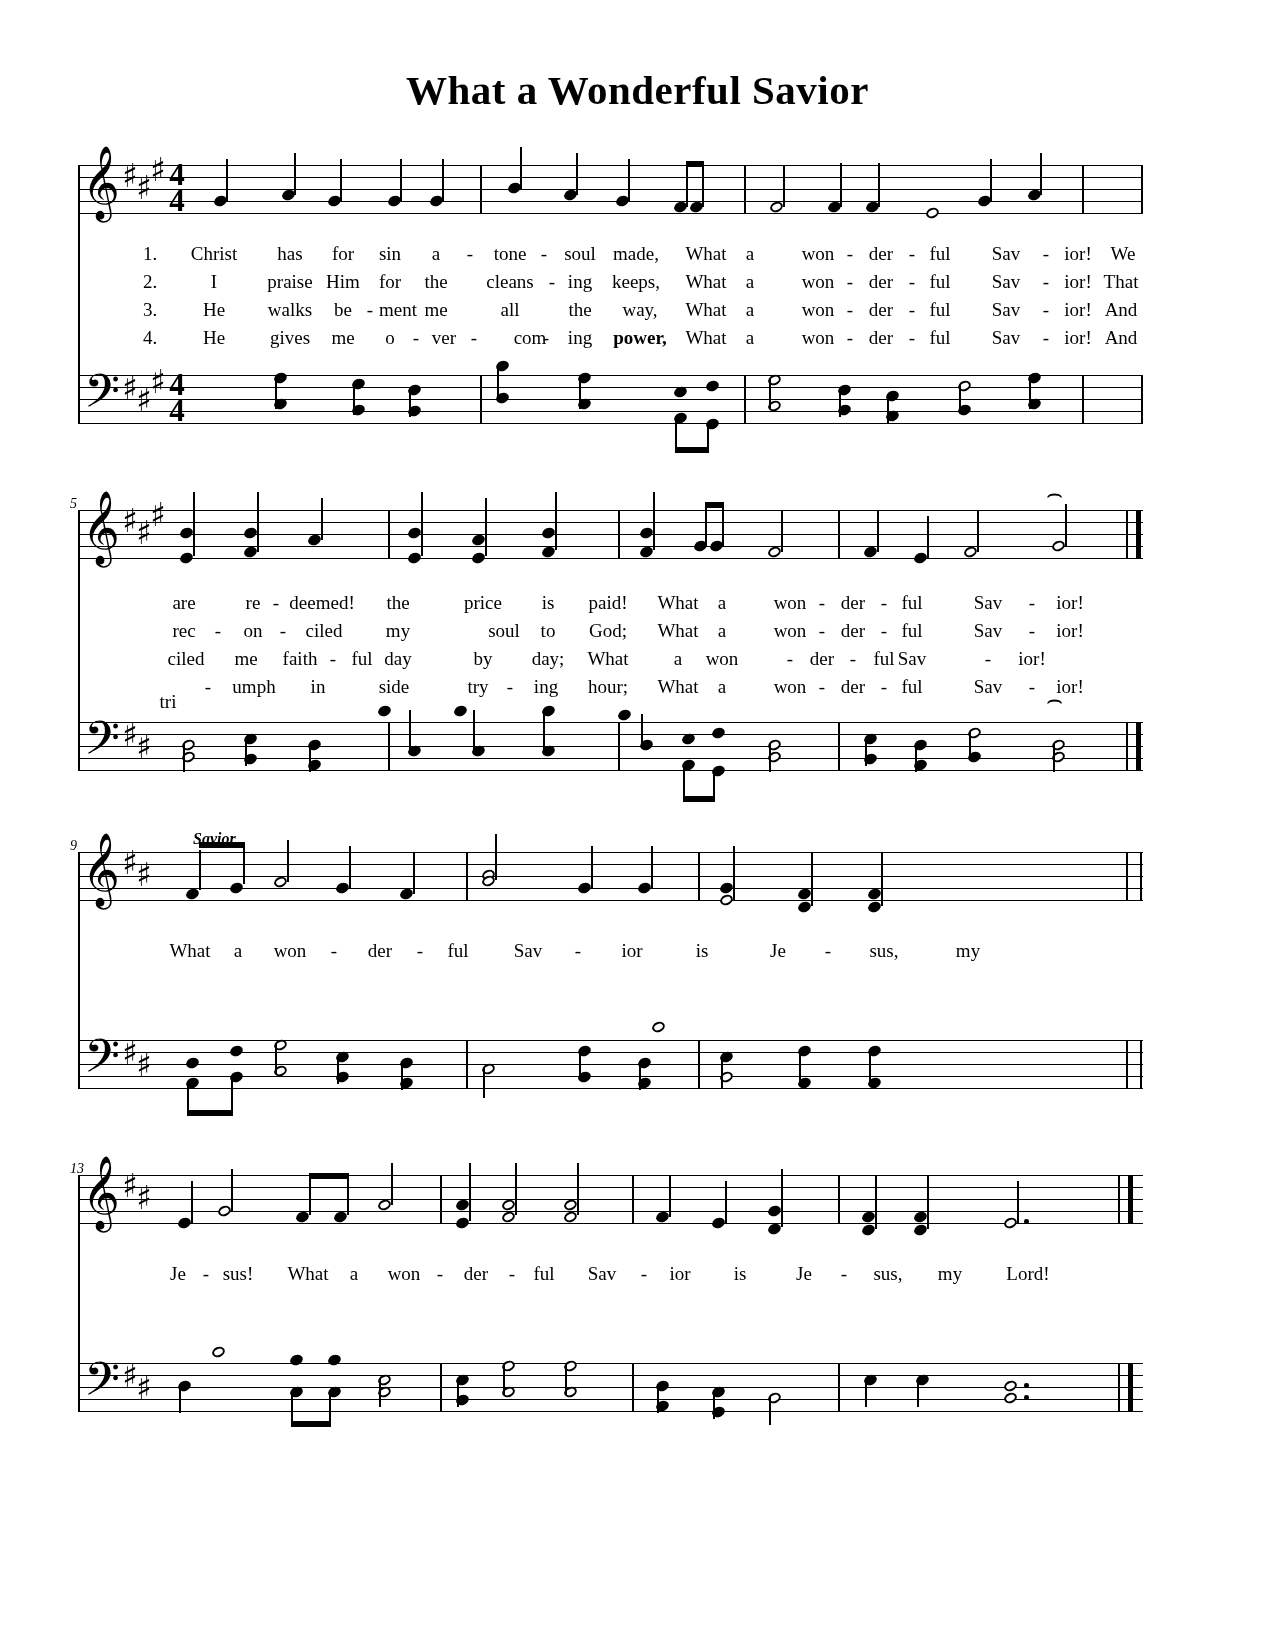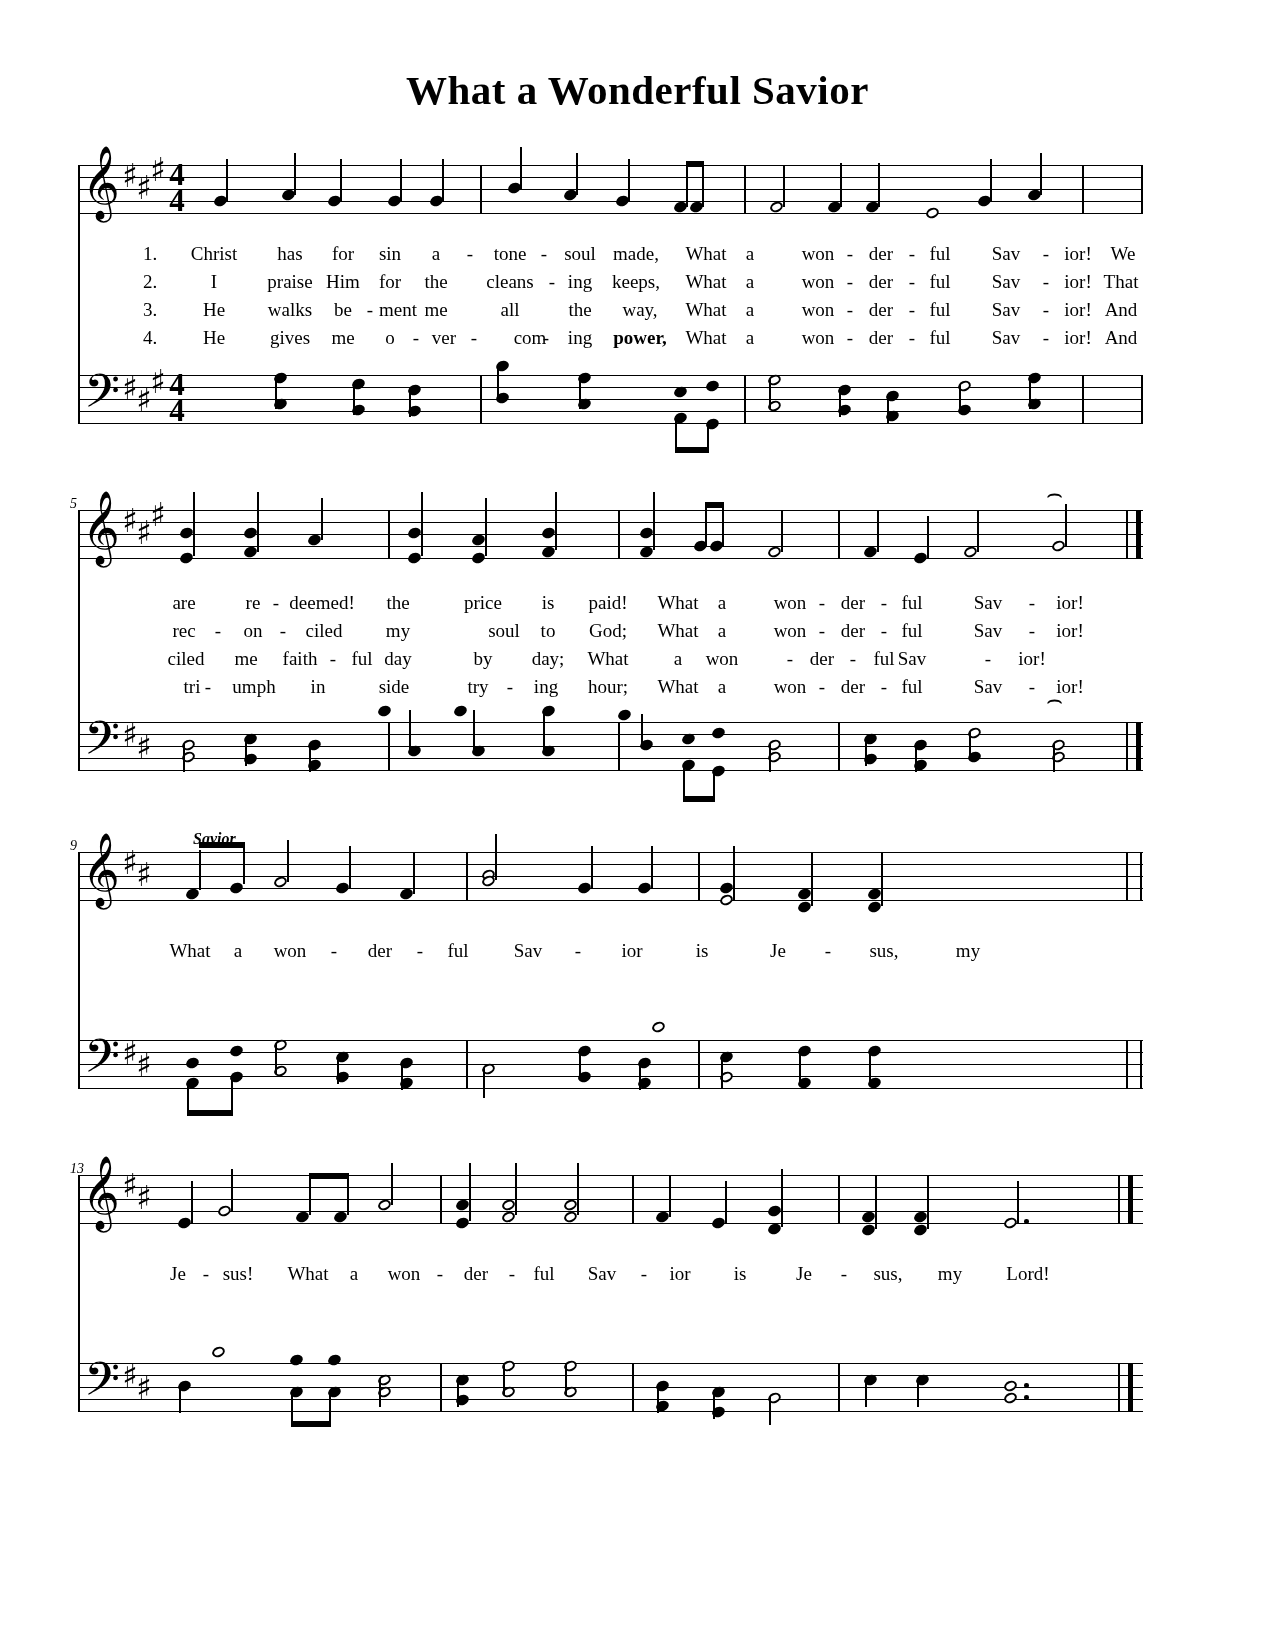--- a/index.html
+++ b/index.html
@@ -531,21 +531,21 @@
         <span class="syl" style="left:712px;">-</span>
         <span class="syl" style="left:744px;">der</span>
         <span class="syl" style="left:775px;">-</span>
         <span class="syl" style="left:806px;">ful</span>
         <span class="syl" style="left:834px;">Sav</span>
         <span class="syl" style="left:910px;">-</span>
         <span class="syl" style="left:954px;">ior!</span>
         <span class="syl" style="left:992px;"></span>
       </div>
       <div class="lyric-line">
-        <span class="syl" style="left:114px;">tri</span>
+        <span class="syl" style="left:90px;margin-top:15px;">tri</span>
         <span class="syl" style="left:130px;">-</span>
         <span class="syl" style="left:176px;">umph</span>
         <span class="syl" style="left:240px;">in</span>
         <span class="syl" style="left:316px;">side</span>
         <span class="syl" style="left:400px;">try</span>
         <span class="syl" style="left:432px;">-</span>
         <span class="syl" style="left:468px;">ing</span>
         <span class="syl" style="left:530px;">hour;</span>
         <span class="syl" style="left:600px;">What</span>
         <span class="syl" style="left:644px;">a</span>

